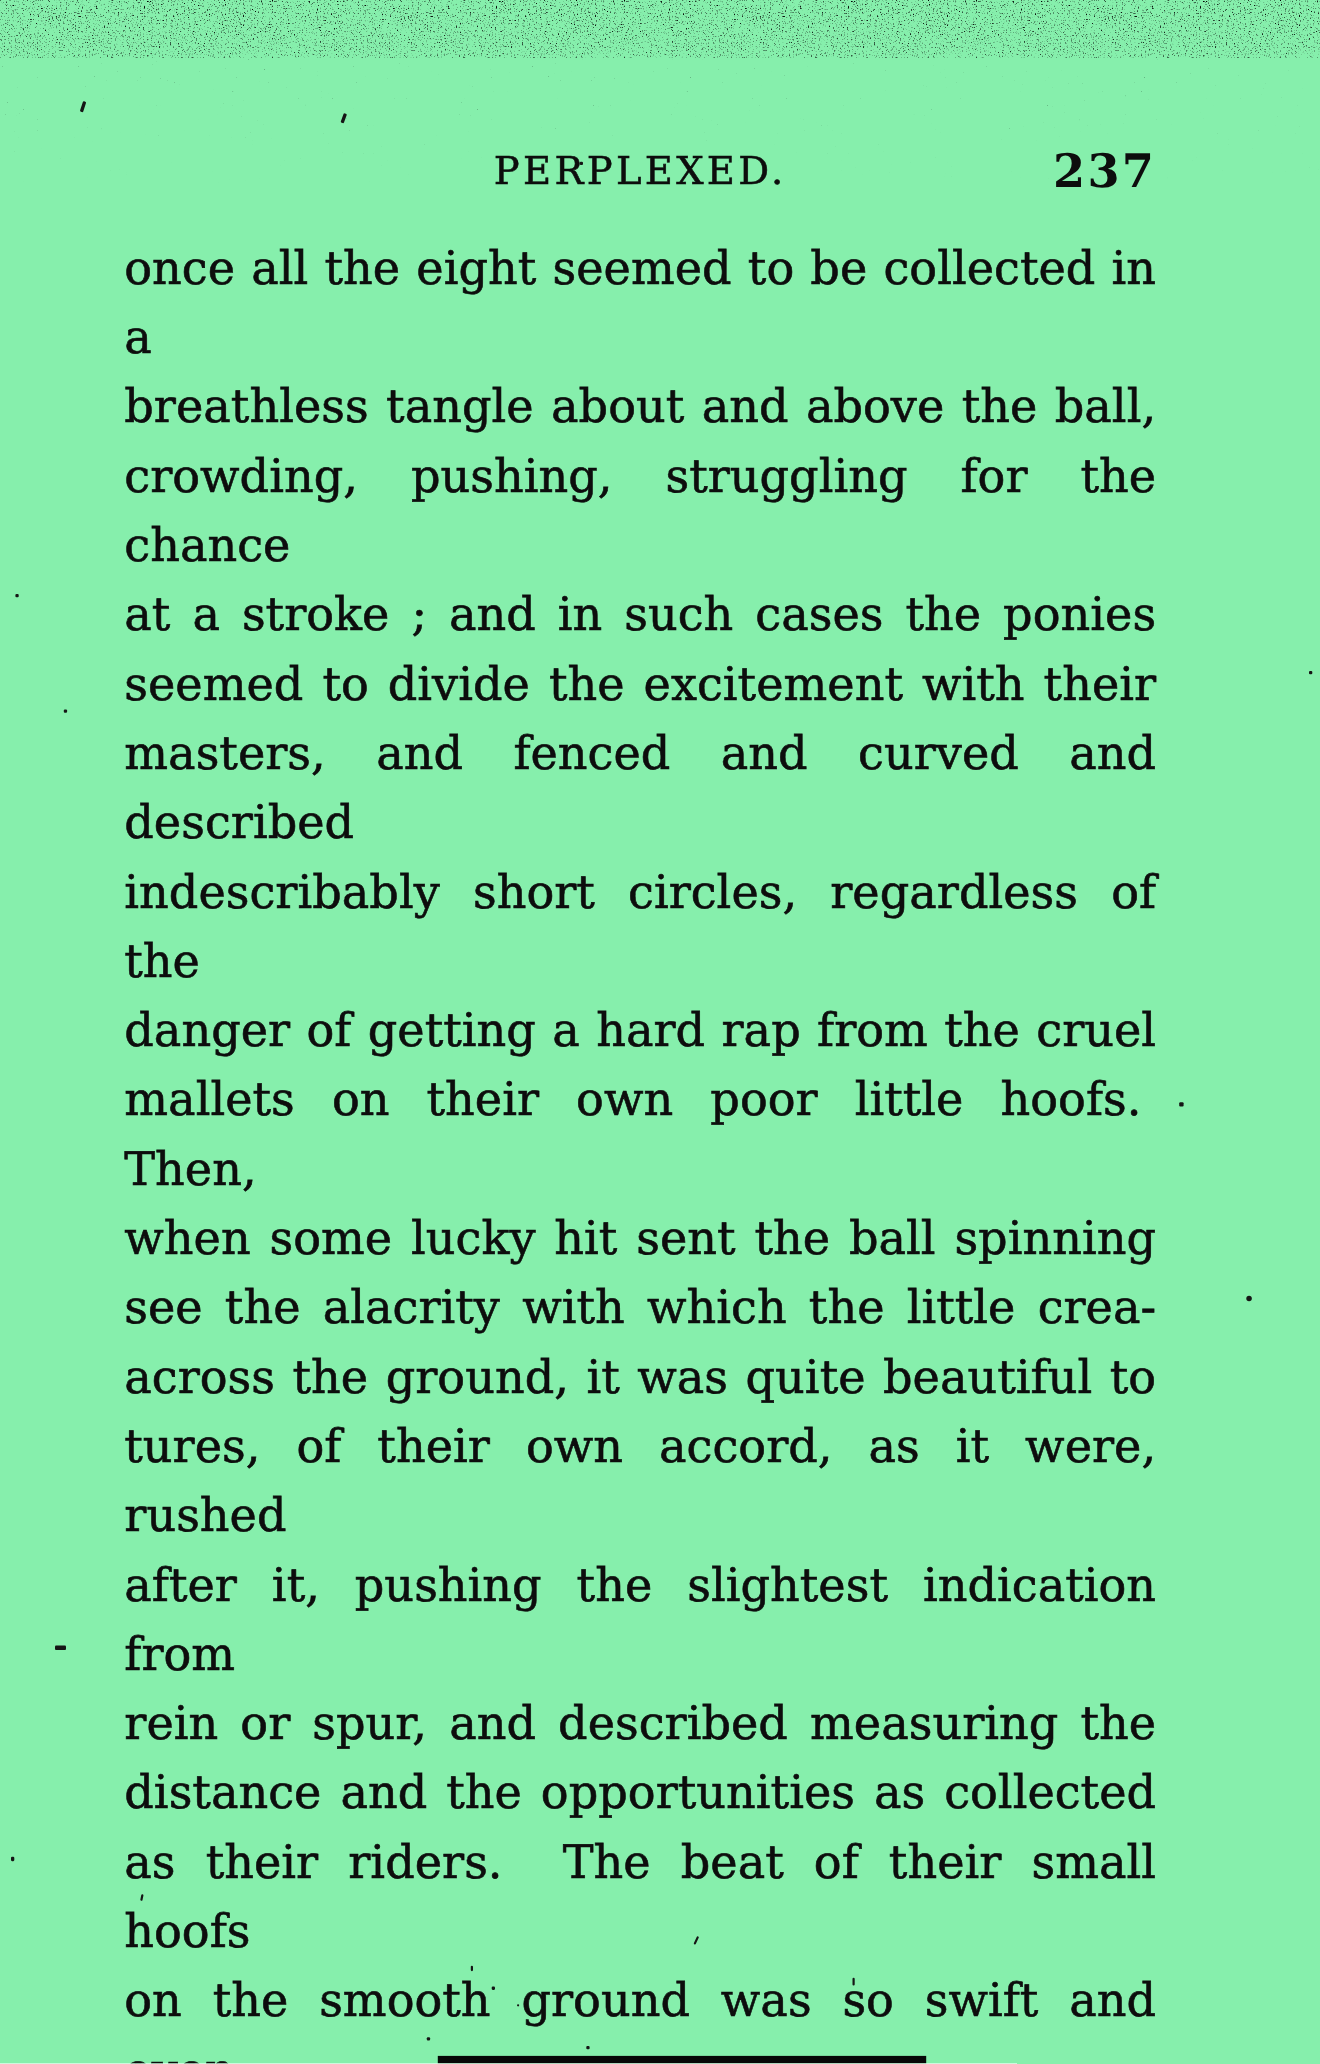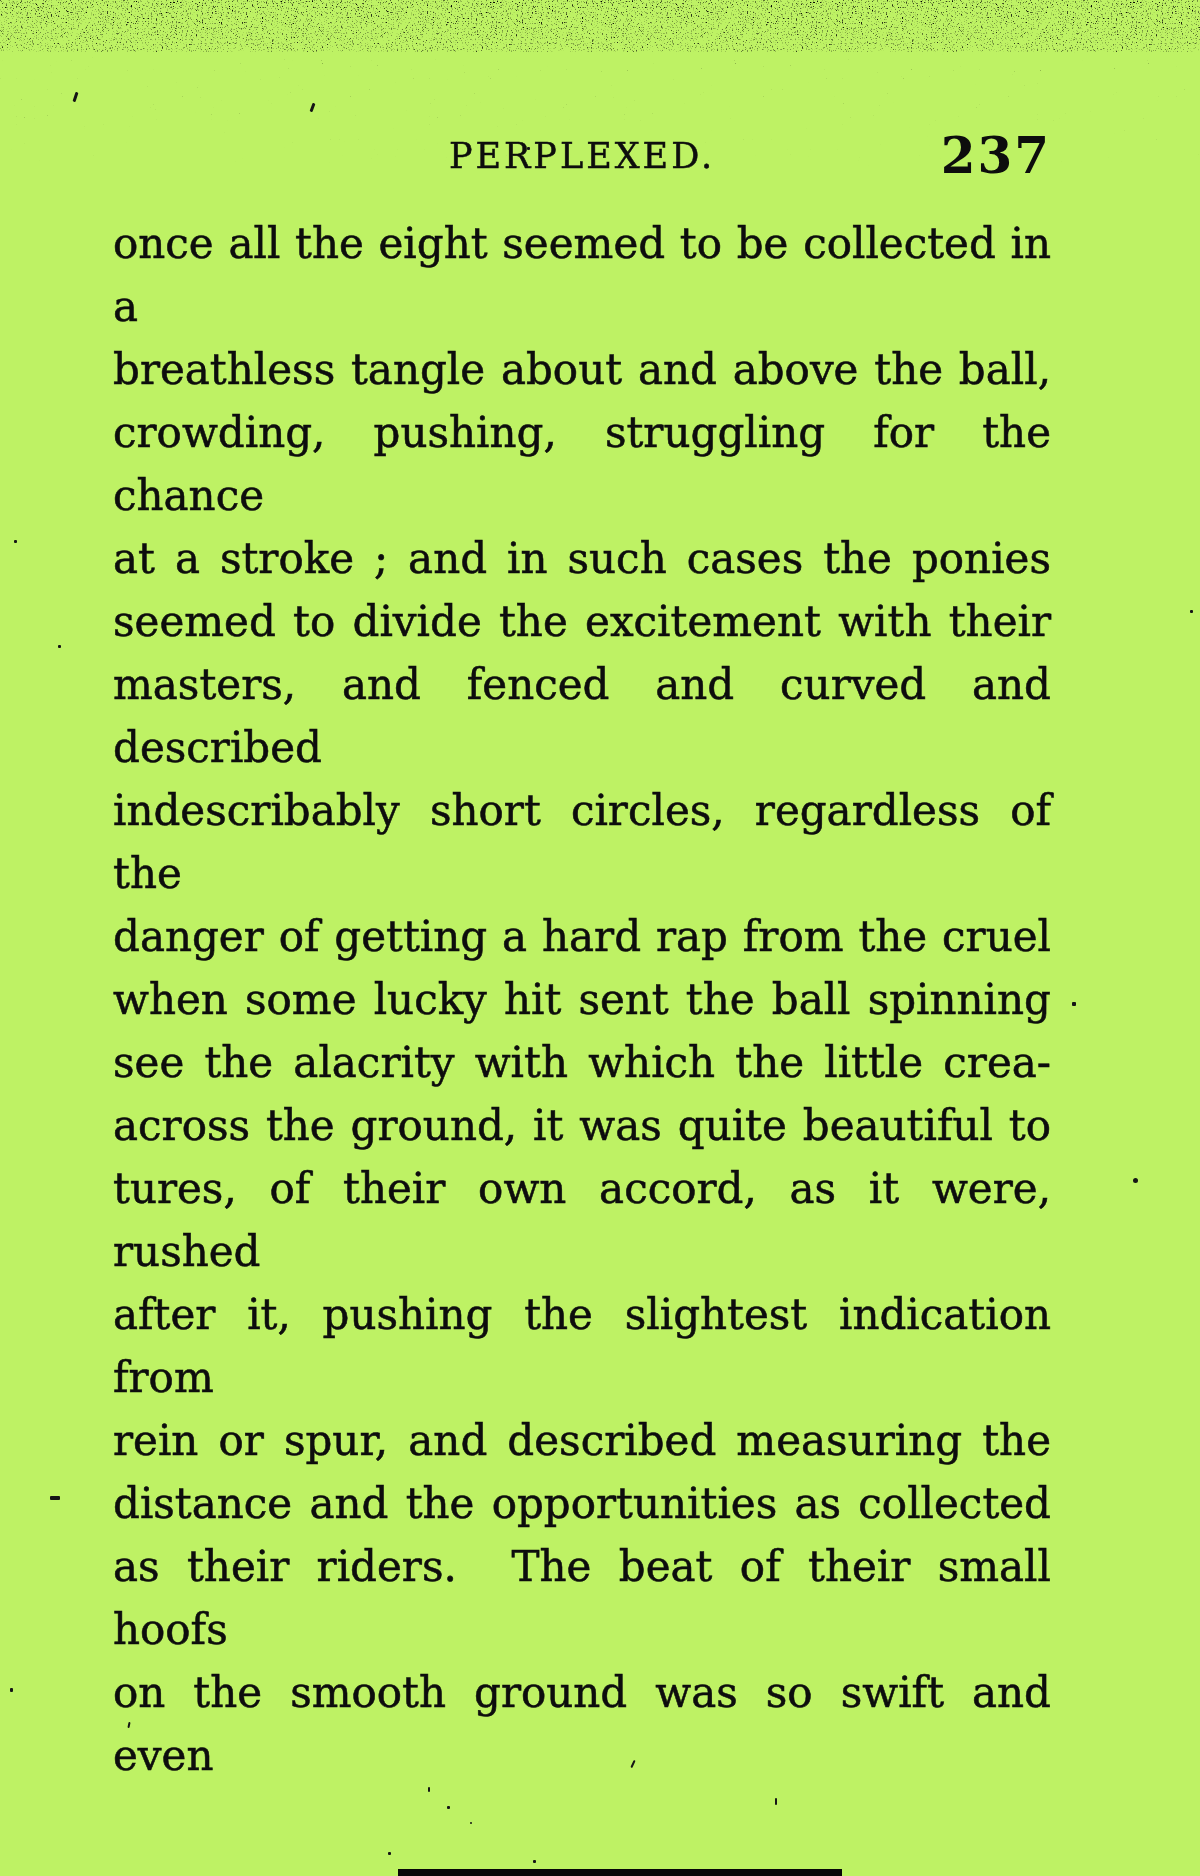--- a/index.html
+++ b/index.html
@@ -1,33 +1,33 @@
 <!DOCTYPE html>
 <html><head>
 <meta charset="utf-8">
 <style>
   html,body{margin:0;padding:0;background:#ffffff;}
   .page{
     position:relative;
     width:1200px;height:1876px;
-    background:#bef264;
+    background:#86efac;
     overflow:hidden;
     font-family:"DejaVu Serif", serif;
     color:#0d0d0d;
   }
   
   .noise-band{position:absolute;top:0;left:0;pointer-events:none;}
   
   .header{position:absolute;left:113px;top:120px;width:938px;height:72px;}
   .running-title{
     text-align:center;font-size:35px;line-height:72px;letter-spacing:3px;
     -webkit-text-stroke:0.5px #0d0d0d;
   }
   .page-num{
-    position:absolute;right:0;top:8px;font-size:50px;line-height:56px;
+    position:absolute;right:0;top:8px;font-size:42px;line-height:56px;
     font-weight:bold;letter-spacing:2px;
   }
   
   .text-block{
     position:absolute;left:113px;top:212px;width:938px;
     font-size:42px;
   }
   .text-line{
     text-align:justify;
     text-align-last:justify;
@@ -77,20 +77,21 @@
 
   <div class="text-block">
       <div class="text-line">once all the eight seemed to be collected in a</div>
       <div class="text-line">breathless tangle about and above the ball,</div>
       <div class="text-line">crowding, pushing, struggling for the chance</div>
       <div class="text-line">at a stroke&nbsp;; and in such cases the ponies</div>
       <div class="text-line">seemed to divide the excitement with their</div>
       <div class="text-line">masters, and fenced and curved and described</div>
       <div class="text-line">indescribably short circles, regardless of the</div>
       <div class="text-line">danger of getting a hard rap from the cruel</div>
+      <div class="text-line">mallets on their own poor little hoofs.&nbsp; Then,</div>
       <div class="text-line">when some lucky hit sent the ball spinning</div>
       <div class="text-line">see the alacrity with which the little crea-</div>
       <div class="text-line">across the ground, it was quite beautiful to</div>
       <div class="text-line">tures, of their own accord, as it were, rushed</div>
       <div class="text-line">after it, pushing the slightest indication from</div>
       <div class="text-line">rein or spur, and described measuring the</div>
       <div class="text-line">distance and the opportunities as collected</div>
       <div class="text-line">as their riders.&nbsp; The beat of their small hoofs</div>
       <div class="text-line">on the smooth ground was so swift and even</div>
     </div>

